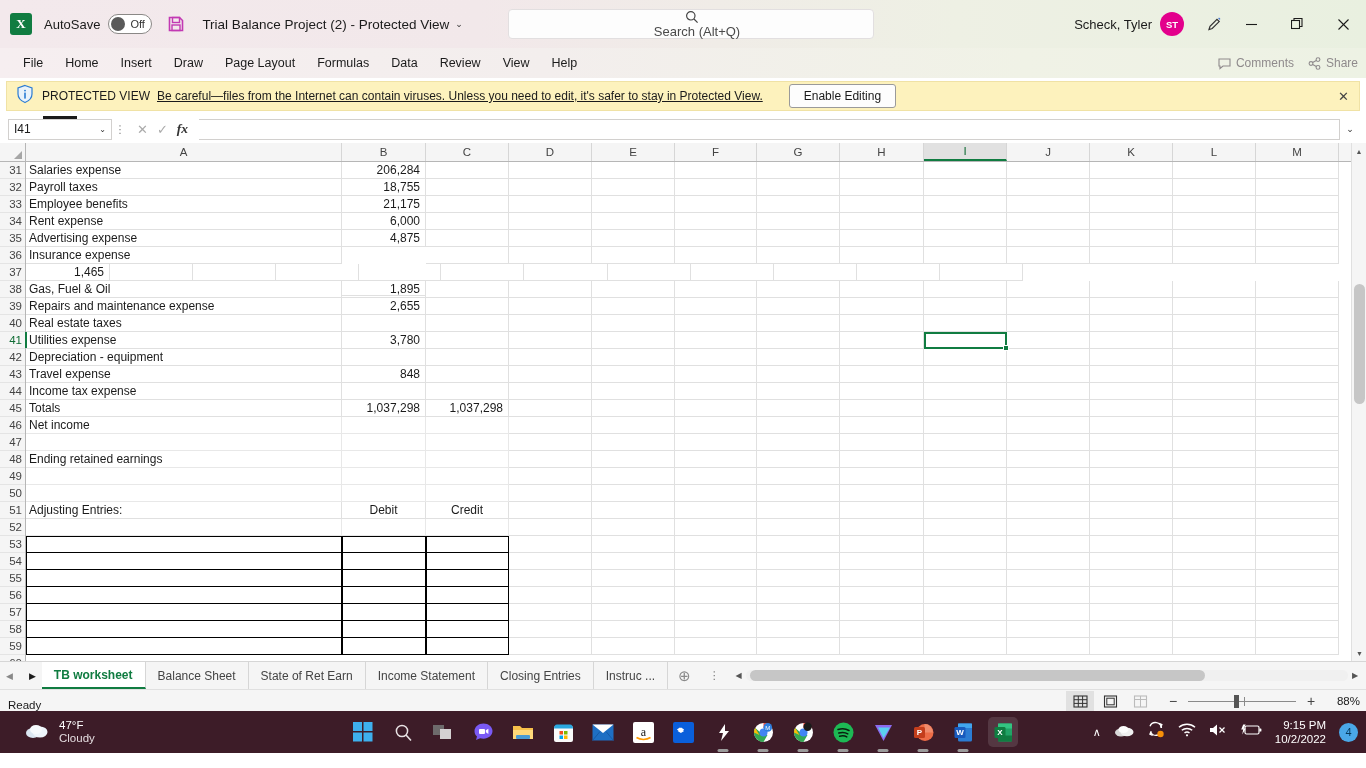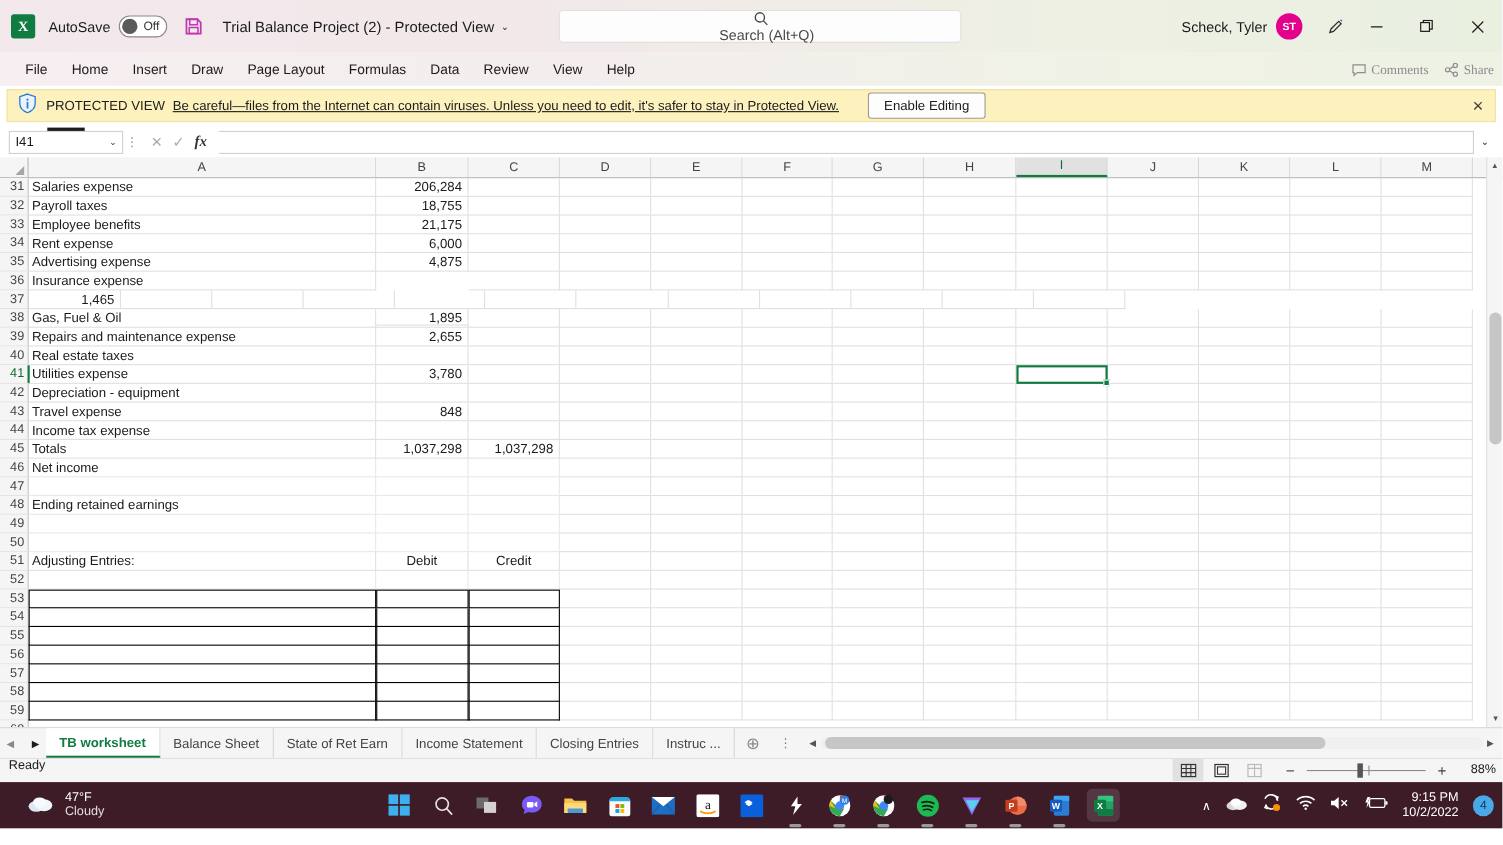--- a/index.html
+++ b/index.html
@@ -63,21 +63,21 @@
 
   
   .ribbon {
     height: 30px;
     background: linear-gradient(90deg,#f6eef0 0%,#f3eeed 40%,#f0f2e6 75%,#edf2e4 100%);
     display: flex; align-items: center;
     padding-left: 12px; position: relative;
   }
   .rtab { font-size: 12.5px; color: #1b1b1b; padding: 4px 11px; border-radius: 4px; white-space: nowrap; }
   .ribbon-right { position: absolute; right: 8px; display: flex; align-items: center; gap: 14px; }
-  .rr-item { font-size: 12px; color: #8f8a8c; display: flex; align-items: center; gap: 5px; font-family: Liberation Serif, serif; }
+  .rr-item { font-size: 12px; color: #8f8a8c; display: flex; align-items: center; gap: 5px; }
 
   
   .pvbar {
     height: 30px; margin: 3px 6px 0 6px;
     background: #fdf2bd; border: 1px solid #f0e2a5;
     display: flex; align-items: center; padding: 0 8px;
     position: relative;
   }
   .pv-strong { font-size: 12px; color: #1b1b1b; margin: 0 7px 0 7px; }
   .pv-text { font-size: 12px; color: #1b1b1b; text-decoration: underline; }
@@ -192,21 +192,21 @@
   .addsheet { display:flex; align-items:center; padding: 0 10px; color:#8a8a8a; font-size: 15px; }
   .tabdots { display:flex; align-items:center; padding: 0 8px; color:#777; font-size: 11px; }
   .hscroll { flex: 1; display: flex; align-items: center; padding: 0 4px; }
   .hs-arrow { width: 14px; text-align:center; font-size: 8px; color:#555; }
   .hs-track { flex:1; height: 11px; background:#f0f0f0; border-radius:6px; position: relative; }
   .hs-thumb { position:absolute; left:4px; top:0; width: 455px; height: 11px; background:#c6c6c6; border-radius: 6px; }
 
   
   .statusbar {
     height: 22px; background: #f5f5f5; border-top: 1px solid #e0e0e0;
-    display: flex; align-items: flex-start; padding: 0 8px; position: relative;
+    display: flex; align-items: flex-end; padding: 0 8px; position: relative;
   }
   .status-txt { font-size: 11.5px; color: #1b1b1b; }
   .sb-right { position: absolute; right: 6px; display: flex; align-items: center; gap: 2px; }
   .viewbtn { width: 28px; height: 20px; display:flex; align-items:center; justify-content:center; }
   .viewbtn.active { background: #e1e1e1; }
   .zoomctl { display:flex; align-items:center; gap: 8px; margin-left: 10px; }
   .zm-btn { font-size: 14px; color: #444; width: 14px; text-align: center; }
   .zm-track { width: 108px; height: 1px; background: #8a8a8a; position: relative; }
   .zm-thumb { position:absolute; left: 46px; top:-6px; width: 5px; height: 13px; background:#555; }
   .zm-mid { position:absolute; left: 56px; top:-4px; width:1px; height: 9px; background:#8a8a8a; }

